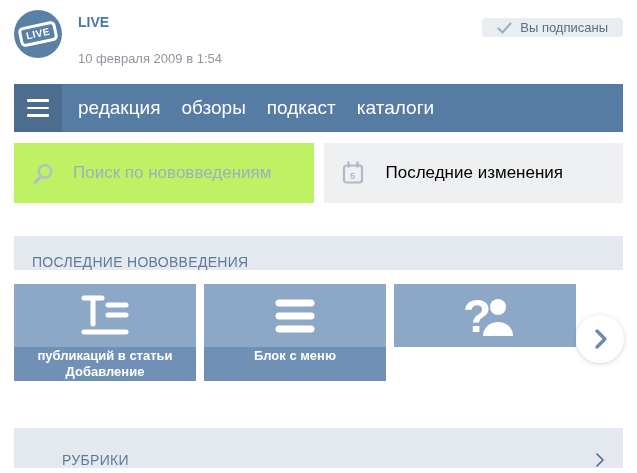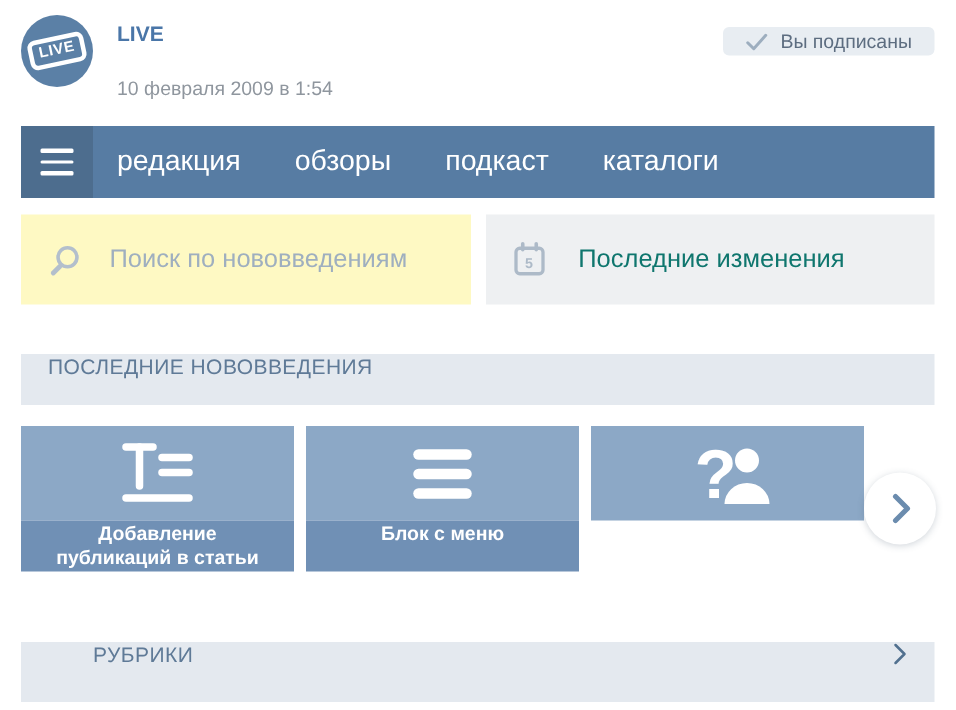--- a/index.html
+++ b/index.html
@@ -19,35 +19,35 @@
   .post-date { color: #8f969e; font-size: 13px; line-height: 17px; margin-top: 19px; }
   .subscribed-btn { margin-top: 8px; background: #e8edf2; border: none; border-radius: 4px;
                     height: 19px; padding: 0 15px; display: flex; align-items: center; gap: 8px;
                     color: #5d6d80; font-size: 13px; font-family: inherit; cursor: pointer; }
 
   
   .navbar { margin: 0 14px; height: 48px; background: #577ca3; display: flex; align-items: stretch; }
   .burger { width: 48px; height: 48px; background: #4d6d8e; display: flex; flex-direction: column;
             align-items: center; justify-content: center; gap: 5px; cursor: pointer; flex: 0 0 auto; }
   .burger span { display: block; width: 22px; height: 2.5px; background: #ffffff; border-radius: 1px; }
-  .nav-items { display: flex; align-items: center; padding-left: 16px; column-gap: 36px; justify-content: flex-end; }
+  .nav-items { display: flex; align-items: center; padding-left: 16px; column-gap: 21px; justify-content: flex-end; }
   .nav-item { color: #ffffff; font-size: 19px; line-height: 48px; cursor: pointer; white-space: nowrap; }
 
   
   .toolbar { margin: 11px 14px 0 14px; display: flex; gap: 10px; height: 60px; }
-  .search-box { flex: 1 1 0; background: #fef9c3; display: flex; align-items: center; padding: 0 18px; }
+  .search-box { flex: 1 1 0; background: #bef264; display: flex; align-items: center; padding: 0 18px; }
   .search-box input { border: none; outline: none; background: transparent; flex: 1;
                       font-family: inherit; font-size: 17px; color: #6b7a89; margin-left: 18px; min-width: 0; }
   .search-box input::placeholder { color: #9fafbf; opacity: 1; }
   .changes-btn { flex: 1 1 0; background: #eef0f2; display: flex; align-items: center;
                  padding: 0 18px; cursor: pointer; border: none; font-family: inherit; }
-  .changes-label { color: #0f766e; font-size: 17px; margin-left: 22px; }
+  .changes-label { color: #000000; font-size: 17px; margin-left: 22px; }
 
   
-  .section-bar { margin: 0 14px; background: #e4e9ef; display: flex; align-items: flex-start;
+  .section-bar { margin: 0 14px; background: #e4e9ef; display: flex; align-items: flex-end;
                  padding: 0 18px; color: #5f7a97; font-size: 14px; letter-spacing: 0.3px; }
   .section-bar.latest { margin-top: 33px; height: 34px; }
   .section-bar.rubrics { margin-top: 47px; height: 40px; justify-content: space-between; cursor: pointer; padding-left: 48px; }
 
   
   .carousel { margin: 14px 14px 0 14px; height: 97px; position: relative; display: flex; gap: 8px; }
   .card { width: 182px; height: 97px; display: flex; flex-direction: column; cursor: pointer; flex: 0 0 auto; }
   .card-icon-area { height: 63px; background: #8ca8c6; display: flex; align-items: center; justify-content: center; }
   .card-label { height: 34px; background: #7090b5; color: #ffffff; font-size: 13px; font-weight: bold;
                 line-height: 16px; text-align: center; padding-top: 1px; }
@@ -119,22 +119,22 @@
       <div class="card-icon-area">
         <svg width="56" height="48" viewBox="0 0 56 48">
           <line x1="7" y1="6" x2="25" y2="6" stroke="#fff" stroke-width="5" stroke-linecap="round"></line>
           <line x1="16" y1="6" x2="16" y2="32" stroke="#fff" stroke-width="5" stroke-linecap="round"></line>
           <line x1="31" y1="13" x2="49" y2="13" stroke="#fff" stroke-width="5" stroke-linecap="round"></line>
           <line x1="31" y1="23" x2="49" y2="23" stroke="#fff" stroke-width="5" stroke-linecap="round"></line>
           <line x1="7" y1="40" x2="49" y2="40" stroke="#fff" stroke-width="5" stroke-linecap="round"></line>
         </svg>
       </div>
       <div class="card-label">
+        <div>публикаций в статьи</div>
         <div>Добавление</div>
-        <div>публикаций в статьи</div>
       </div>
     </div>
 
     <div class="card">
       <div class="card-icon-area">
         <svg width="48" height="44" viewBox="0 0 48 44">
           <line x1="8" y1="9" x2="40" y2="9" stroke="#fff" stroke-width="7" stroke-linecap="round"></line>
           <line x1="8" y1="22" x2="40" y2="22" stroke="#fff" stroke-width="7" stroke-linecap="round"></line>
           <line x1="8" y1="35" x2="40" y2="35" stroke="#fff" stroke-width="7" stroke-linecap="round"></line>
         </svg>

